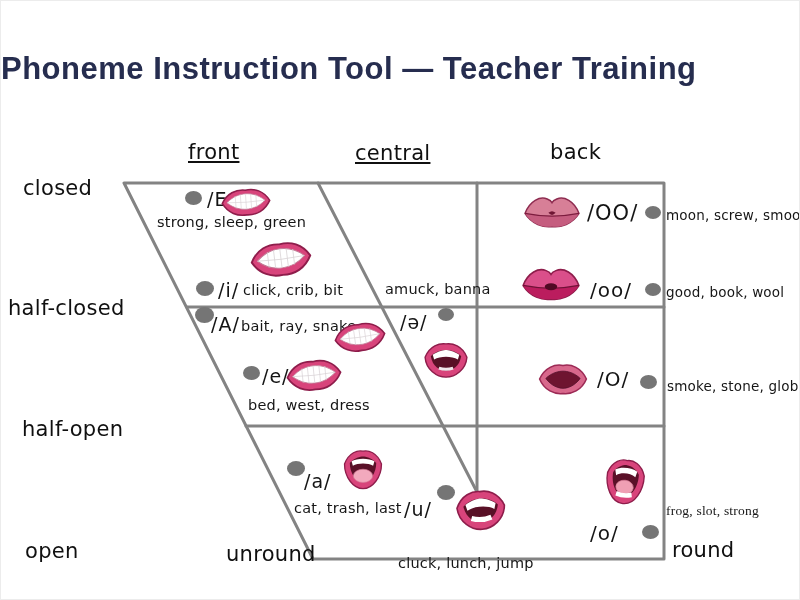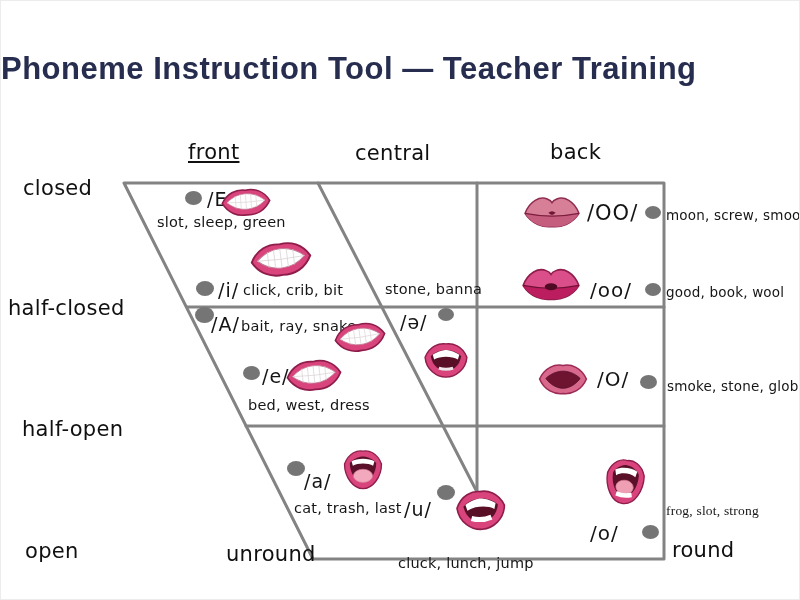--- a/index.html
+++ b/index.html
@@ -83,38 +83,38 @@
   <g fill="none" stroke="#838383" stroke-width="3" stroke-linejoin="round" stroke-linecap="round">
     <path d="M123,182 L663,182 L663,558 L312,558 Z"></path>
     <path d="M186,306 L663,306"></path>
     <path d="M245,425 L663,425"></path>
     <path d="M317,182 L476,491"></path>
     <path d="M476,182 L476,491"></path>
   </g>
 </svg>
 
 <div class="abs hdr" style="left:187px;top:139px;text-decoration:underline;">front</div>
-<div class="abs hdr" style="left:354px;top:140px;">central</div>
+<div class="abs hdr" style="left:354px;top:140px;text-decoration:underline;">central</div>
 <div class="abs hdr" style="left:549px;top:139px;text-align:right;">back</div>
 
 <div class="abs rowlbl" style="left:22px;top:175px;">closed</div>
 <div class="abs rowlbl" style="left:7px;top:295px;">half-closed</div>
 <div class="abs rowlbl" style="left:21px;top:416px;">half-open</div>
 <div class="abs rowlbl" style="left:24px;top:538px;">open</div>
 
 <div class="abs cornlbl" style="left:225px;top:541px;">unround</div>
 <div class="abs cornlbl" style="left:671px;top:537px;">round</div>
 
 <div>
   <span class="abs dot" style="left:184px;top:190px;width:17px;height:14px;"></span>
   <span class="abs sym" style="left:206px;top:187px;">/E/</span>
   <svg class="abs mouth" style="left:219px;top:185px;transform:rotate(-4deg);" width="52" height="32">
       <use href="#m-smile"></use>
     </svg>
-  <div class="abs words" style="left:156px;top:213px;">slot, sleep, green</div>
+  <div class="abs words" style="left:156px;top:213px;">strong, sleep, green</div>
 </div>
 
 <div>
   <svg class="abs mouth" style="left:248px;top:238px;transform:rotate(-7deg);" width="64" height="40">
       <use href="#m-smile"></use>
     </svg>
   <span class="abs dot" style="left:195px;top:280px;width:18px;height:15px;"></span>
   <span class="abs sym" style="left:217px;top:278px;">/i/</span>
   <div class="abs words" style="left:242px;top:281px;">click, crib, bit</div>
 </div>
@@ -131,21 +131,21 @@
 <div>
   <span class="abs dot" style="left:242px;top:365px;width:17px;height:14px;"></span>
   <span class="abs sym" style="left:261px;top:364px;">/e/</span>
   <svg class="abs mouth" style="left:284px;top:354px;transform:rotate(-6deg);" width="58" height="40">
       <use href="#m-smile"></use>
     </svg>
   <div class="abs words" style="left:247px;top:396px;text-align:right;">bed, west, dress</div>
 </div>
 
 <div>
-  <div class="abs words" style="left:384px;top:280px;">stone, banna</div>
+  <div class="abs words" style="left:384px;top:280px;">amuck, banna</div>
   <span class="abs sym" style="left:399px;top:310px;">/ə/</span>
   <span class="abs dot" style="left:437px;top:307px;width:16px;height:13px;"></span>
   <svg class="abs mouth" style="left:420px;top:341px;" width="50" height="38">
       <use href="#m-open"></use>
     </svg>
 </div>
 
 <div>
   <span class="abs dot" style="left:286px;top:460px;width:18px;height:15px;"></span>
   <span class="abs sym" style="left:303px;top:469px;">/a/</span>

